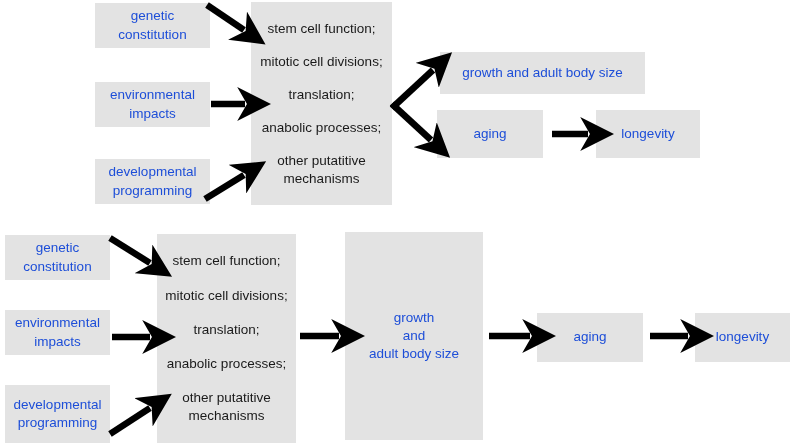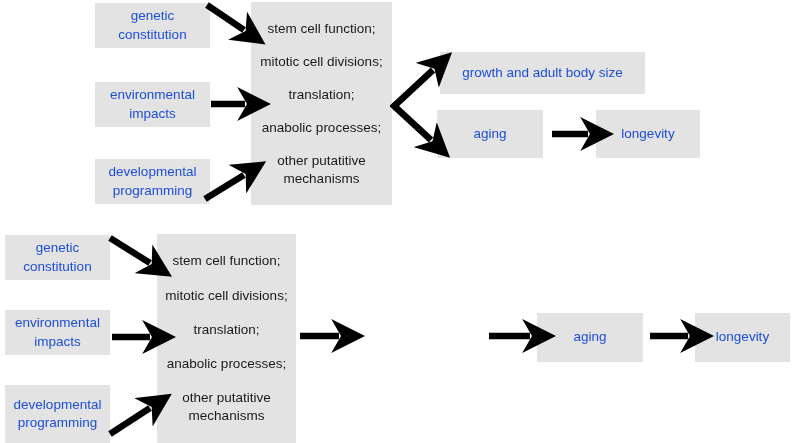--- a/index.html
+++ b/index.html
@@ -122,20 +122,25 @@
     <span class="proc-line">stem cell function;</span>
     <span class="proc-line">mitotic cell divisions;</span>
     <span class="proc-line">translation;</span>
     <span class="proc-line">anabolic processes;</span>
     <span style="display:block;">
       <span class="proc-line">other putatitive</span>
       <span class="proc-line">mechanisms</span>
     </span>
   </div>
 
+  <div class="box multi" style="left:345px; top:232px; width:138px; height:208px;">
+    <span>growth</span>
+    <span>and</span>
+    <span>adult body size</span>
+  </div>
 
   <div class="box" style="left:537px; top:313px; width:106px; height:49px;">
     <span>aging</span>
   </div>
 
   <div class="box" style="left:695px; top:313px; width:95px; height:49px;">
     <span>longevity</span>
   </div>
 
   <svg class="arrow-layer" viewBox="0 0 800 443">

